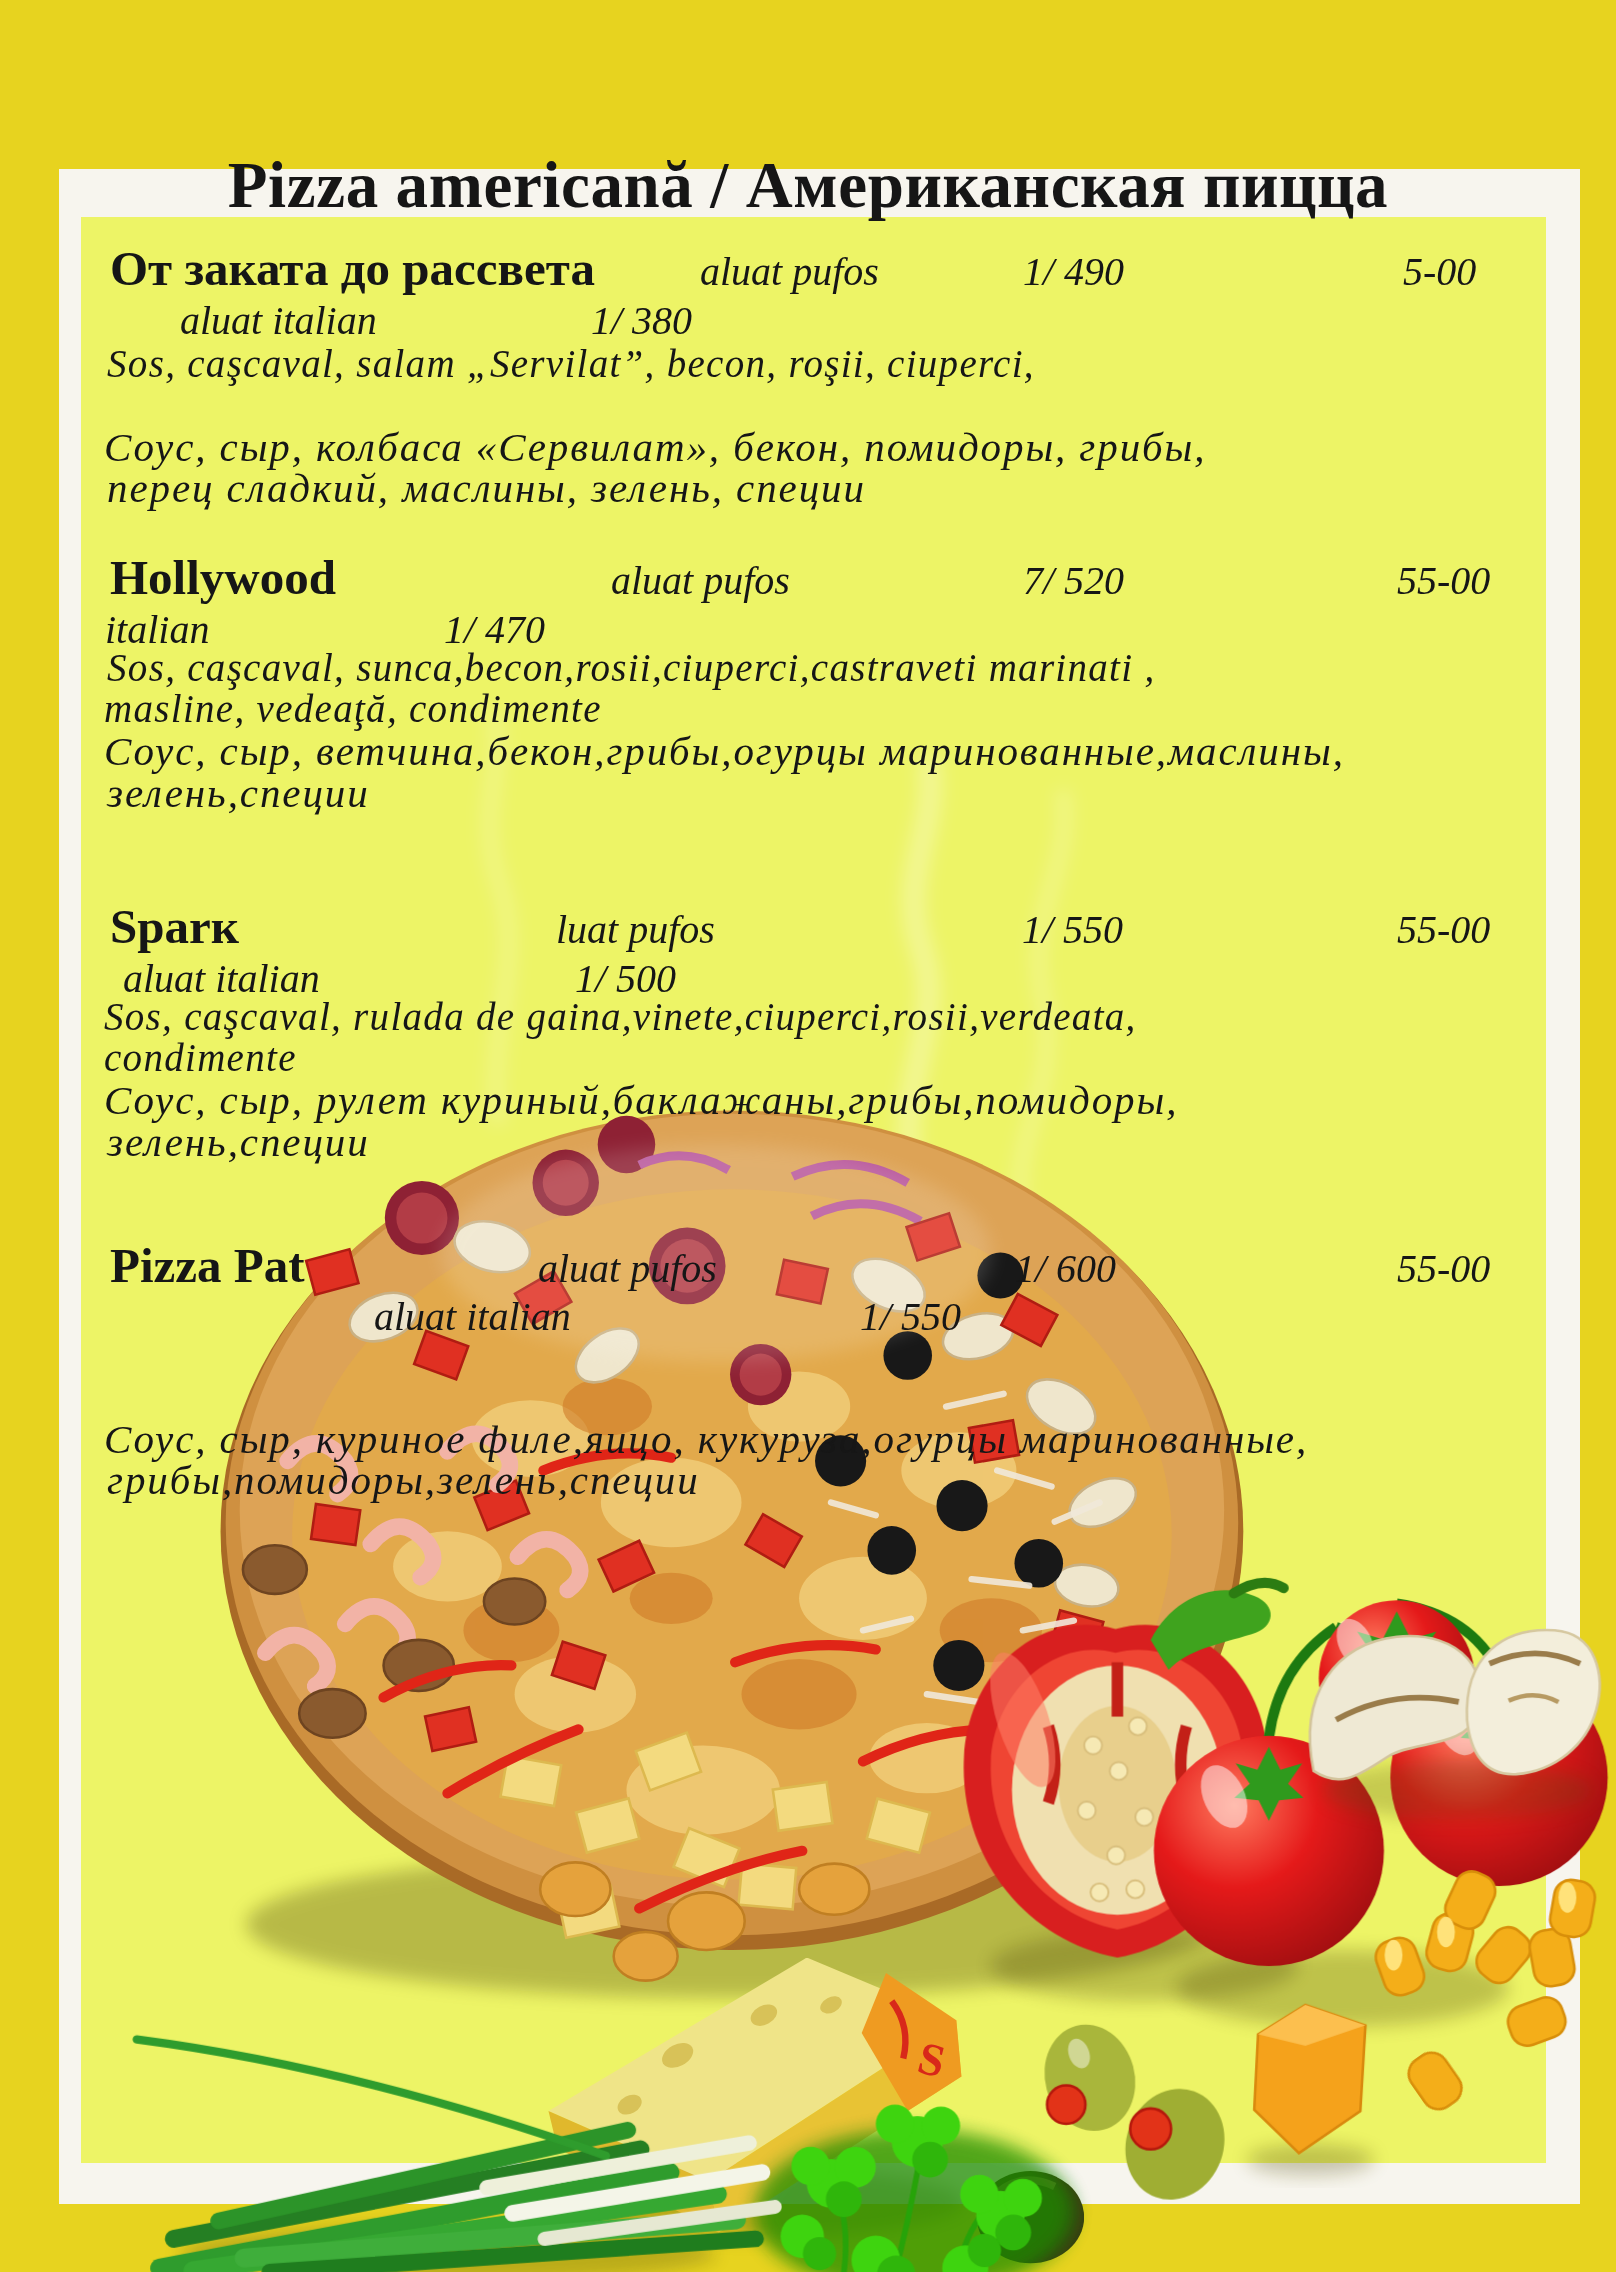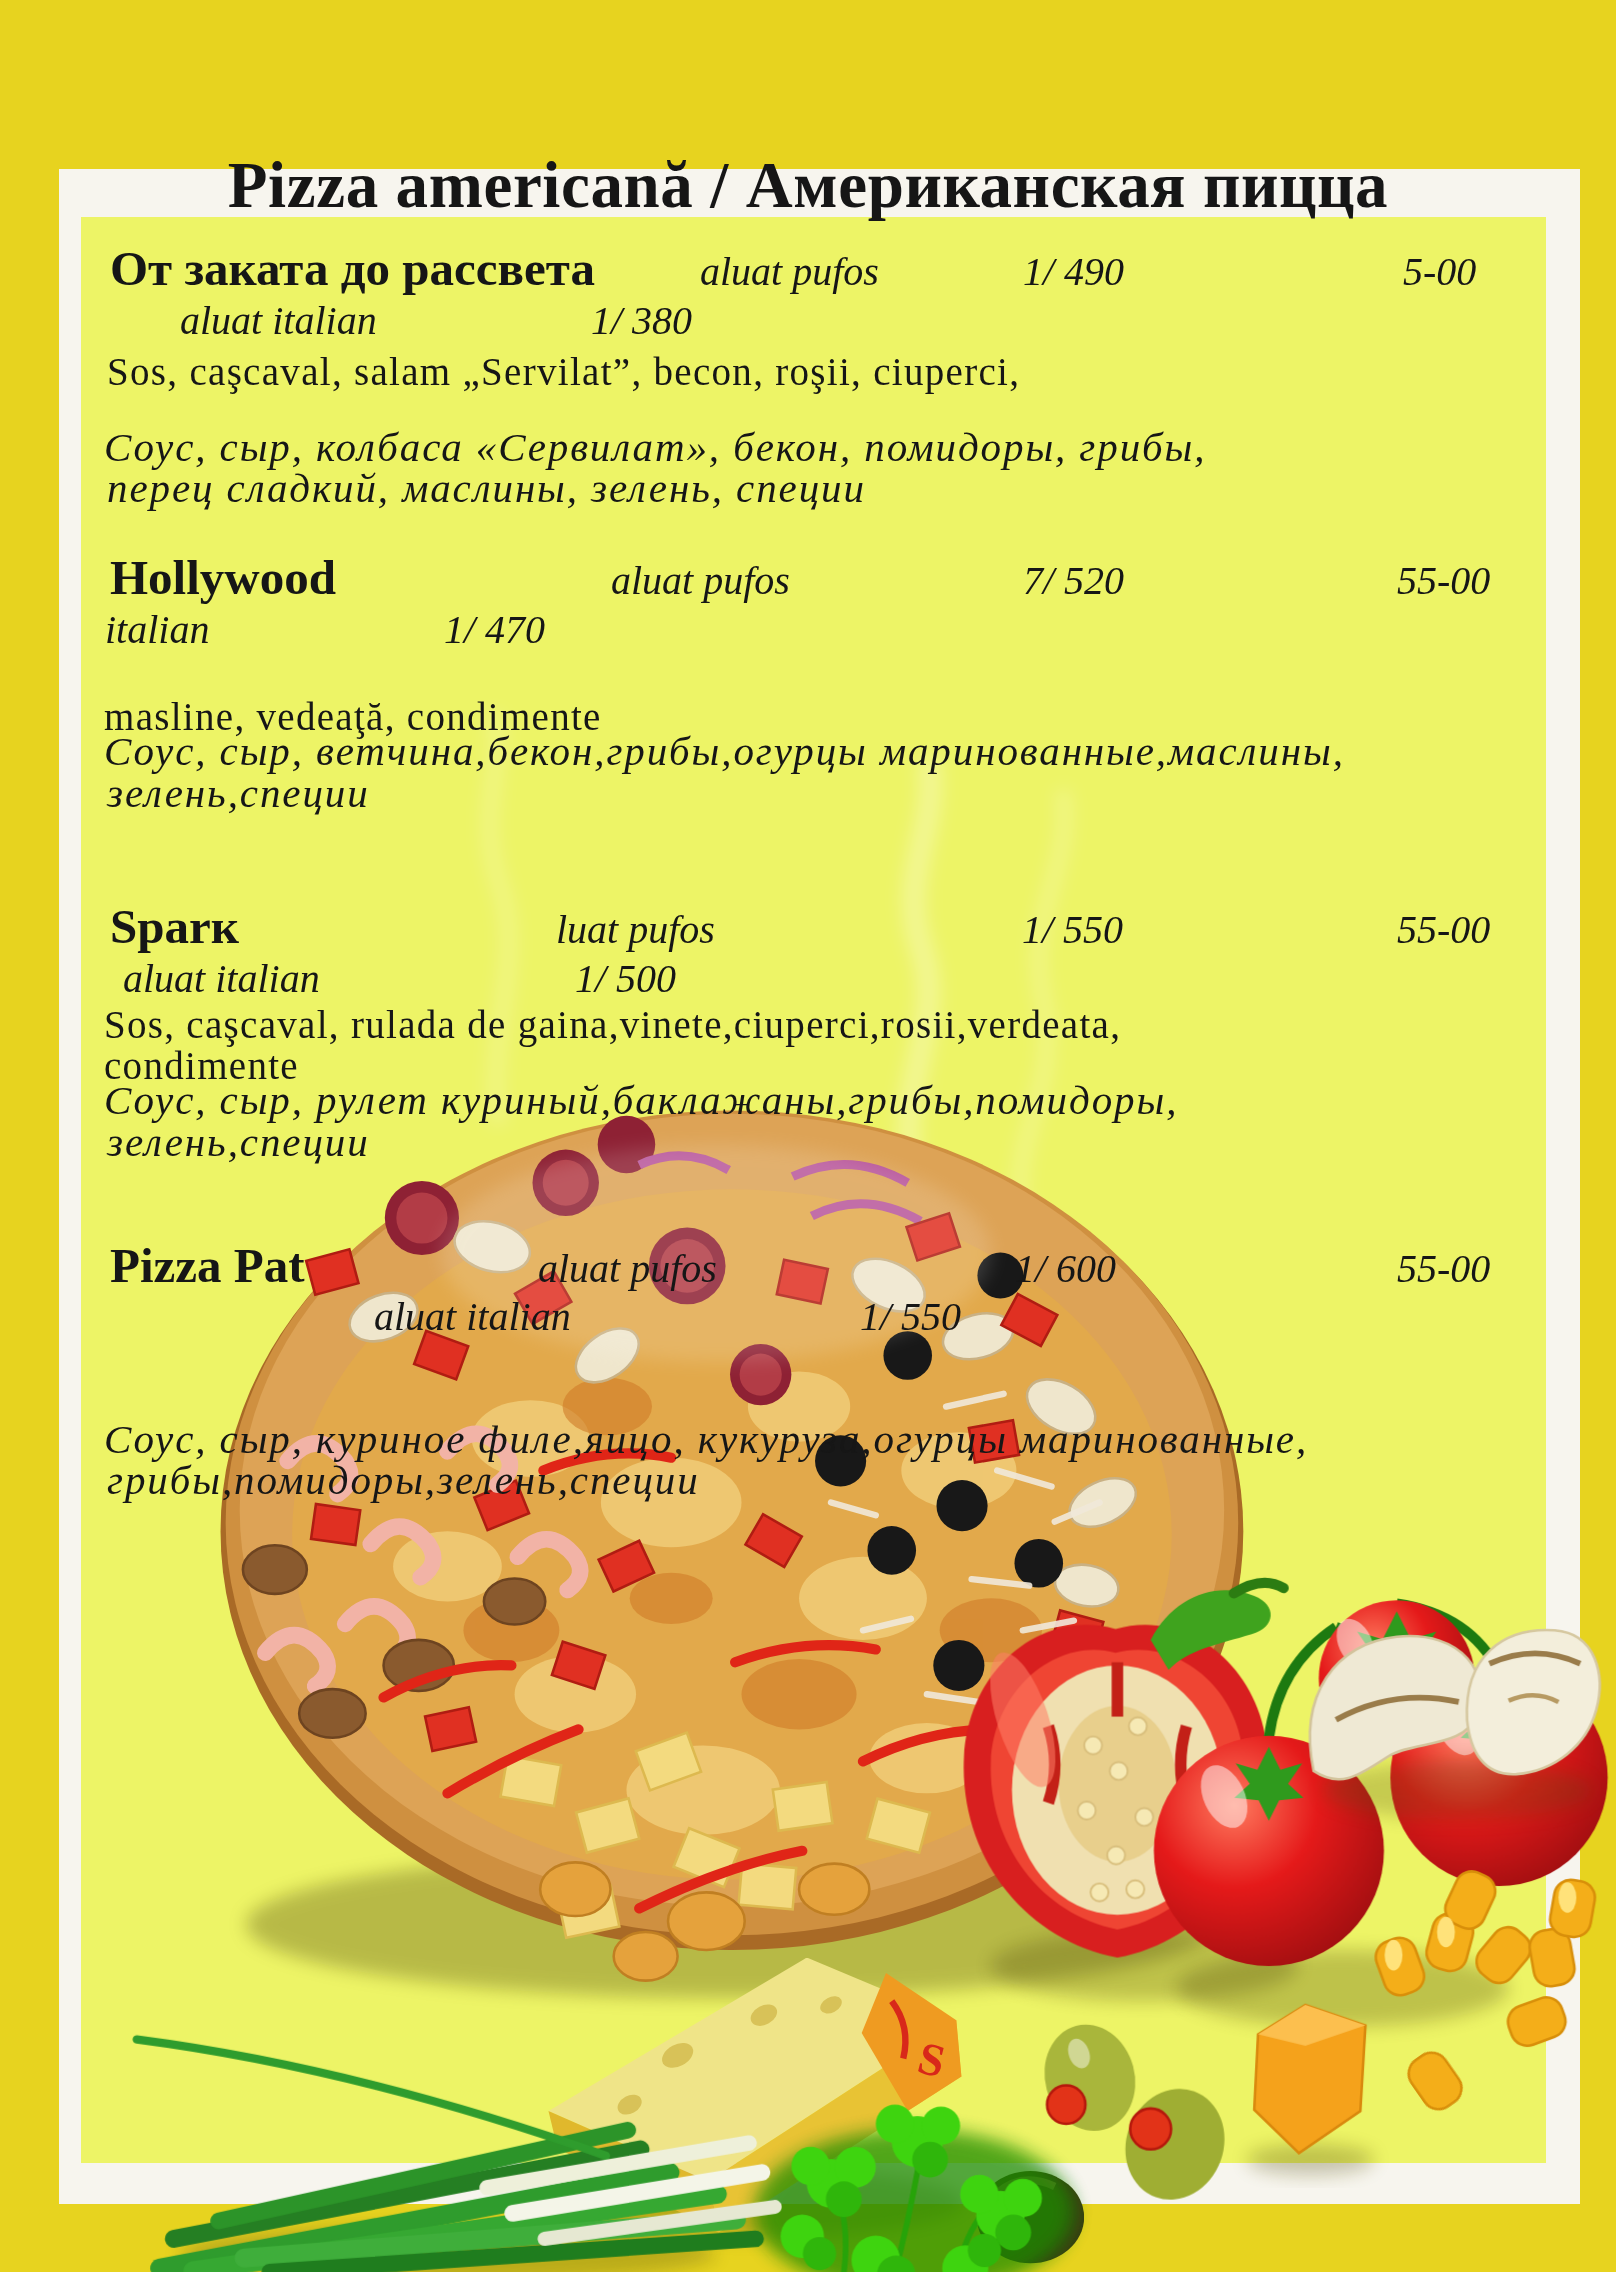--- a/index.html
+++ b/index.html
@@ -5,21 +5,21 @@
   html,body{margin:0;padding:0;background:#666;}
   .page{position:relative;width:1616px;height:2273px;background:#e7d31f;overflow:hidden;
         font-family:"Liberation Serif","DejaVu Serif",serif;color:#161616;}
   .frame{position:absolute;left:59px;top:169px;width:1521px;height:2035px;background:#f7f5ee;}
   .content-bg{position:absolute;left:81px;top:217px;width:1465px;height:1946px;background:#edf466;}
   .photo-svg{position:absolute;left:0;top:0;}
   .t{position:absolute;white-space:pre;line-height:1.05;}
   .title{font-weight:bold;font-size:65px;left:0;width:1616px;text-align:center;top:151px;letter-spacing:0.6px;}
   .b{font-weight:bold;font-size:49px;}
   .it{font-style:italic;font-size:40px;}
-  .ro{font-size:39px;letter-spacing:1.3px;margin-top:8px;}
+  .ro{font-style:italic;font-size:39px;letter-spacing:1.3px;}
   .ru{font-style:italic;font-size:41px;letter-spacing:1.9px;}
 </style>
 </head>
 <body>
 
 <div class="page">
   <div class="frame"></div>
   <div class="content-bg"></div>
 
   <svg class="photo-svg" width="1616" height="2273" viewBox="0 0 2528 3555">
@@ -332,20 +332,21 @@
   <span class="t ro" style="left:96px;top:344px"> Sos, caşcaval, salam „Servilat”, becon, roşii, ciuperci,</span>
   <span class="t ru" style="left:104px;top:426px">Соус, сыр, колбаса «Сервилат», бекон, помидоры, грибы,</span>
   <span class="t ru" style="left:107px;top:467px">перец сладкий, маслины, зелень, специи</span>
 
   <span class="t b" style="left:110px;top:552px">Hollywood</span>
   <span class="t it" style="left:611px;top:560px">aluat pufos</span>
   <span class="t it" style="left:1023px;top:560px">7/ 520</span>
   <span class="t it" style="left:1397px;top:560px">55-00</span>
   <span class="t it" style="left:105px;top:609px">italian</span>
   <span class="t it" style="left:444px;top:609px">1/ 470</span>
+  <span class="t ro" style="left:96px;top:648px"> Sos, caşcaval, sunca,becon,rosii,ciuperci,castraveti marinati ,</span>
   <span class="t ro" style="left:104px;top:689px">masline, vedeaţă, condimente</span>
   <span class="t ru" style="left:104px;top:730px">Соус, сыр, ветчина,бекон,грибы,огурцы маринованные,маслины,</span>
   <span class="t ru" style="left:107px;top:772px">зелень,специи</span>
 
   <span class="t b" style="left:110px;top:901px">Sparк</span>
   <span class="t it" style="left:556px;top:909px">luat pufos</span>
   <span class="t it" style="left:1022px;top:909px">1/ 550</span>
   <span class="t it" style="left:1397px;top:909px">55-00</span>
   <span class="t it" style="left:123px;top:958px">aluat italian</span>
   <span class="t it" style="left:575px;top:958px">1/ 500</span>

